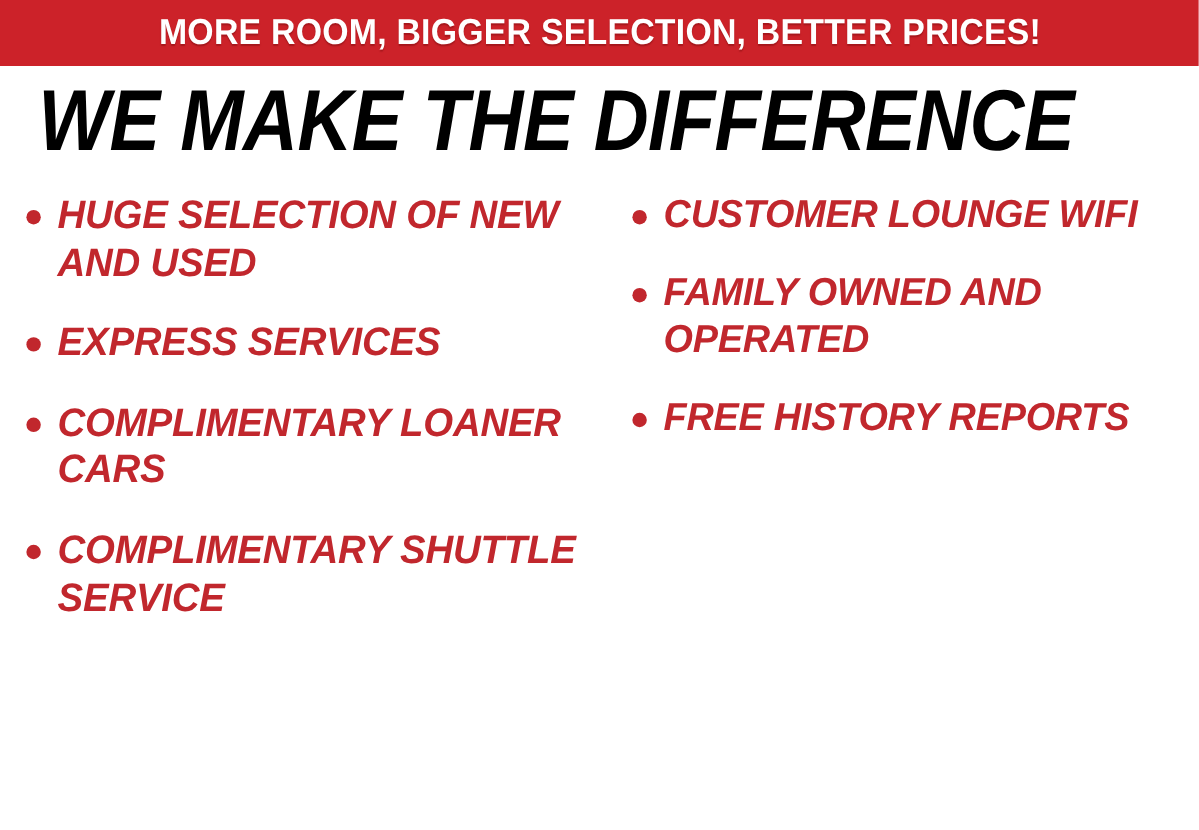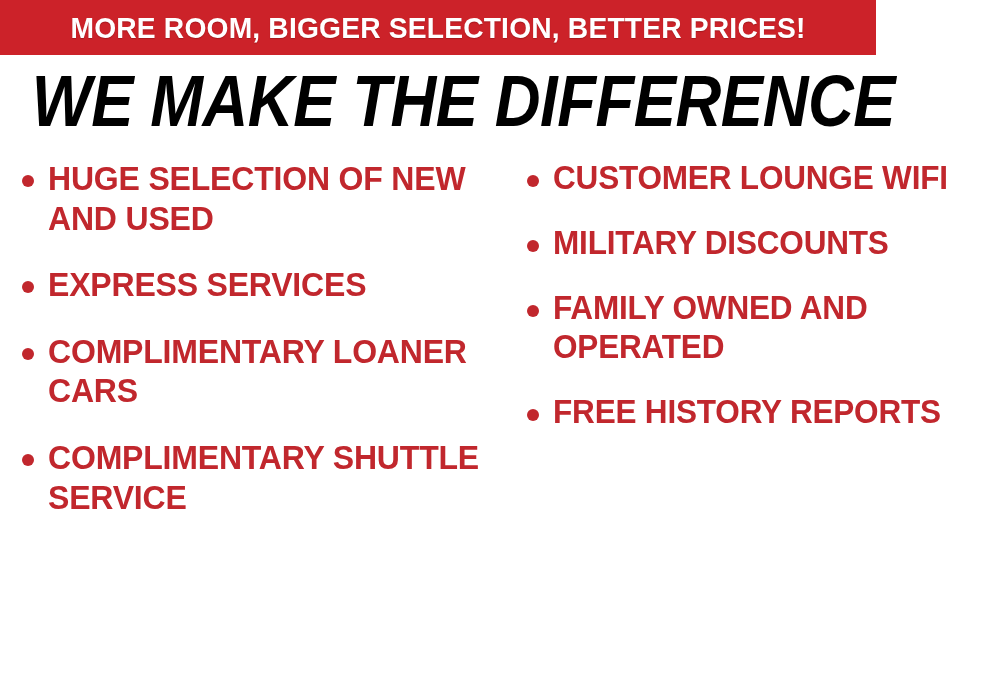--- a/index.html
+++ b/index.html
@@ -8,21 +8,21 @@
   }
   body {
     width: 999px;
     height: 692px;
     background: #ffffff;
     font-family: "Liberation Sans", sans-serif;
     overflow: hidden;
   }
 
   .banner {
-    width: 876px;
+    width: 999px;
     height: 55px;
     background: #cc2229;
     display: flex;
     align-items: center;
     justify-content: center;
     box-sizing: border-box;
   }
   .banner-text {
     color: #ffffff;
     font-family: "Liberation Sans", sans-serif;
@@ -56,20 +56,21 @@
   }
 
   .columns {
     width: 999px;
     display: flex;
     align-items: flex-start;
     box-sizing: border-box;
   }
   .col {
     box-sizing: border-box;
+    font-style: italic;
   }
   .col-left {
     width: 505px;
     padding-left: 14px;
     padding-top: 12px;
   }
   .col-right {
     width: 494px;
     padding-left: 14px;
     padding-top: 12px;
@@ -147,24 +148,20 @@
 
   <div class="col col-right">
 
 
 
     <div class="bullet">
       <span class="dot"></span>
       <span class="btext">CUSTOMER LOUNGE WIFI</span>
     </div>
 
-    <div class="bullet">
-      <span class="dot"></span>
-      <span class="btext">MILITARY DISCOUNTS</span>
-    </div>
 
     <div class="bullet">
       <span class="dot"></span>
       <span class="btext">FAMILY OWNED AND OPERATED</span>
     </div>
 
     <div class="bullet">
       <span class="dot"></span>
       <span class="btext">FREE HISTORY REPORTS</span>
     </div>

